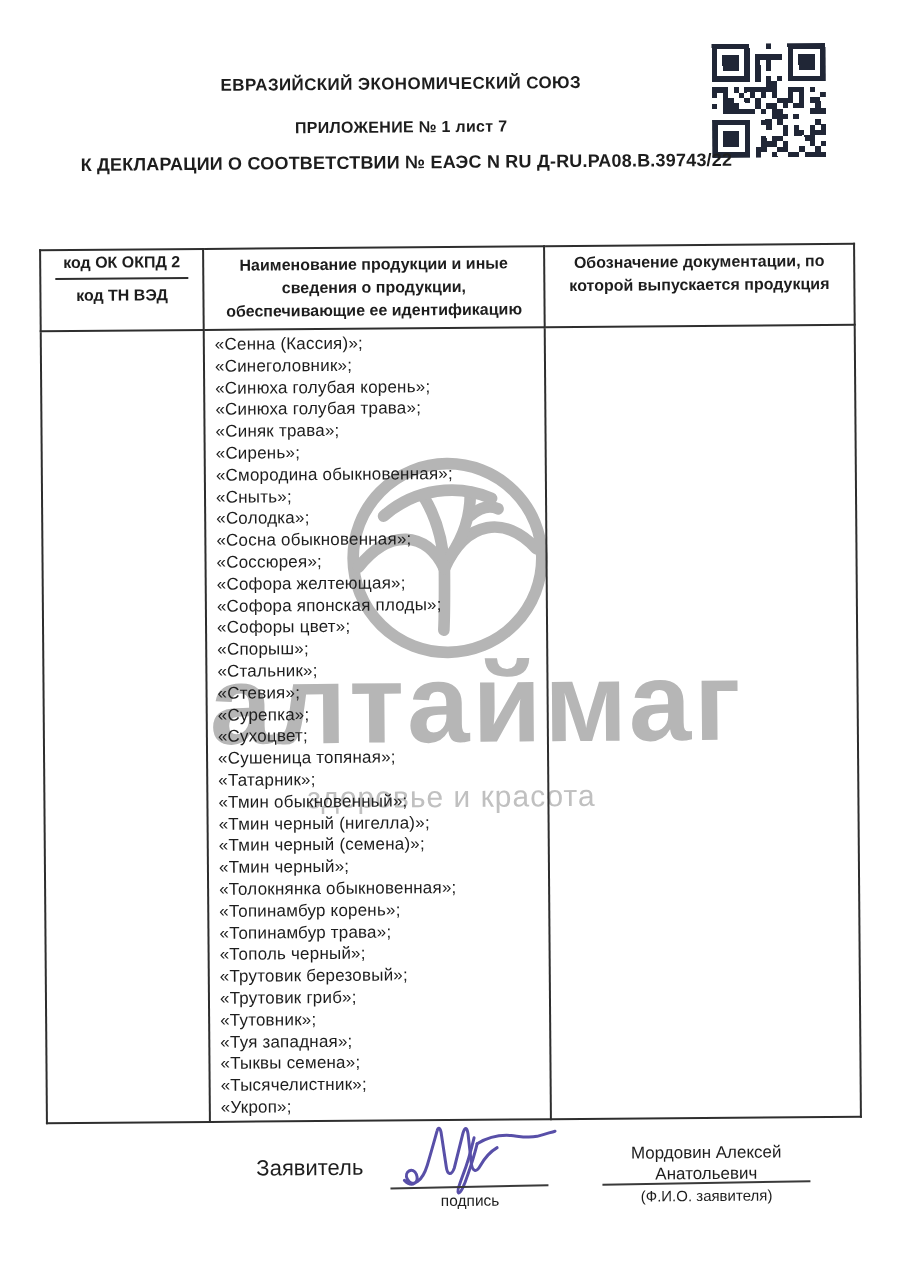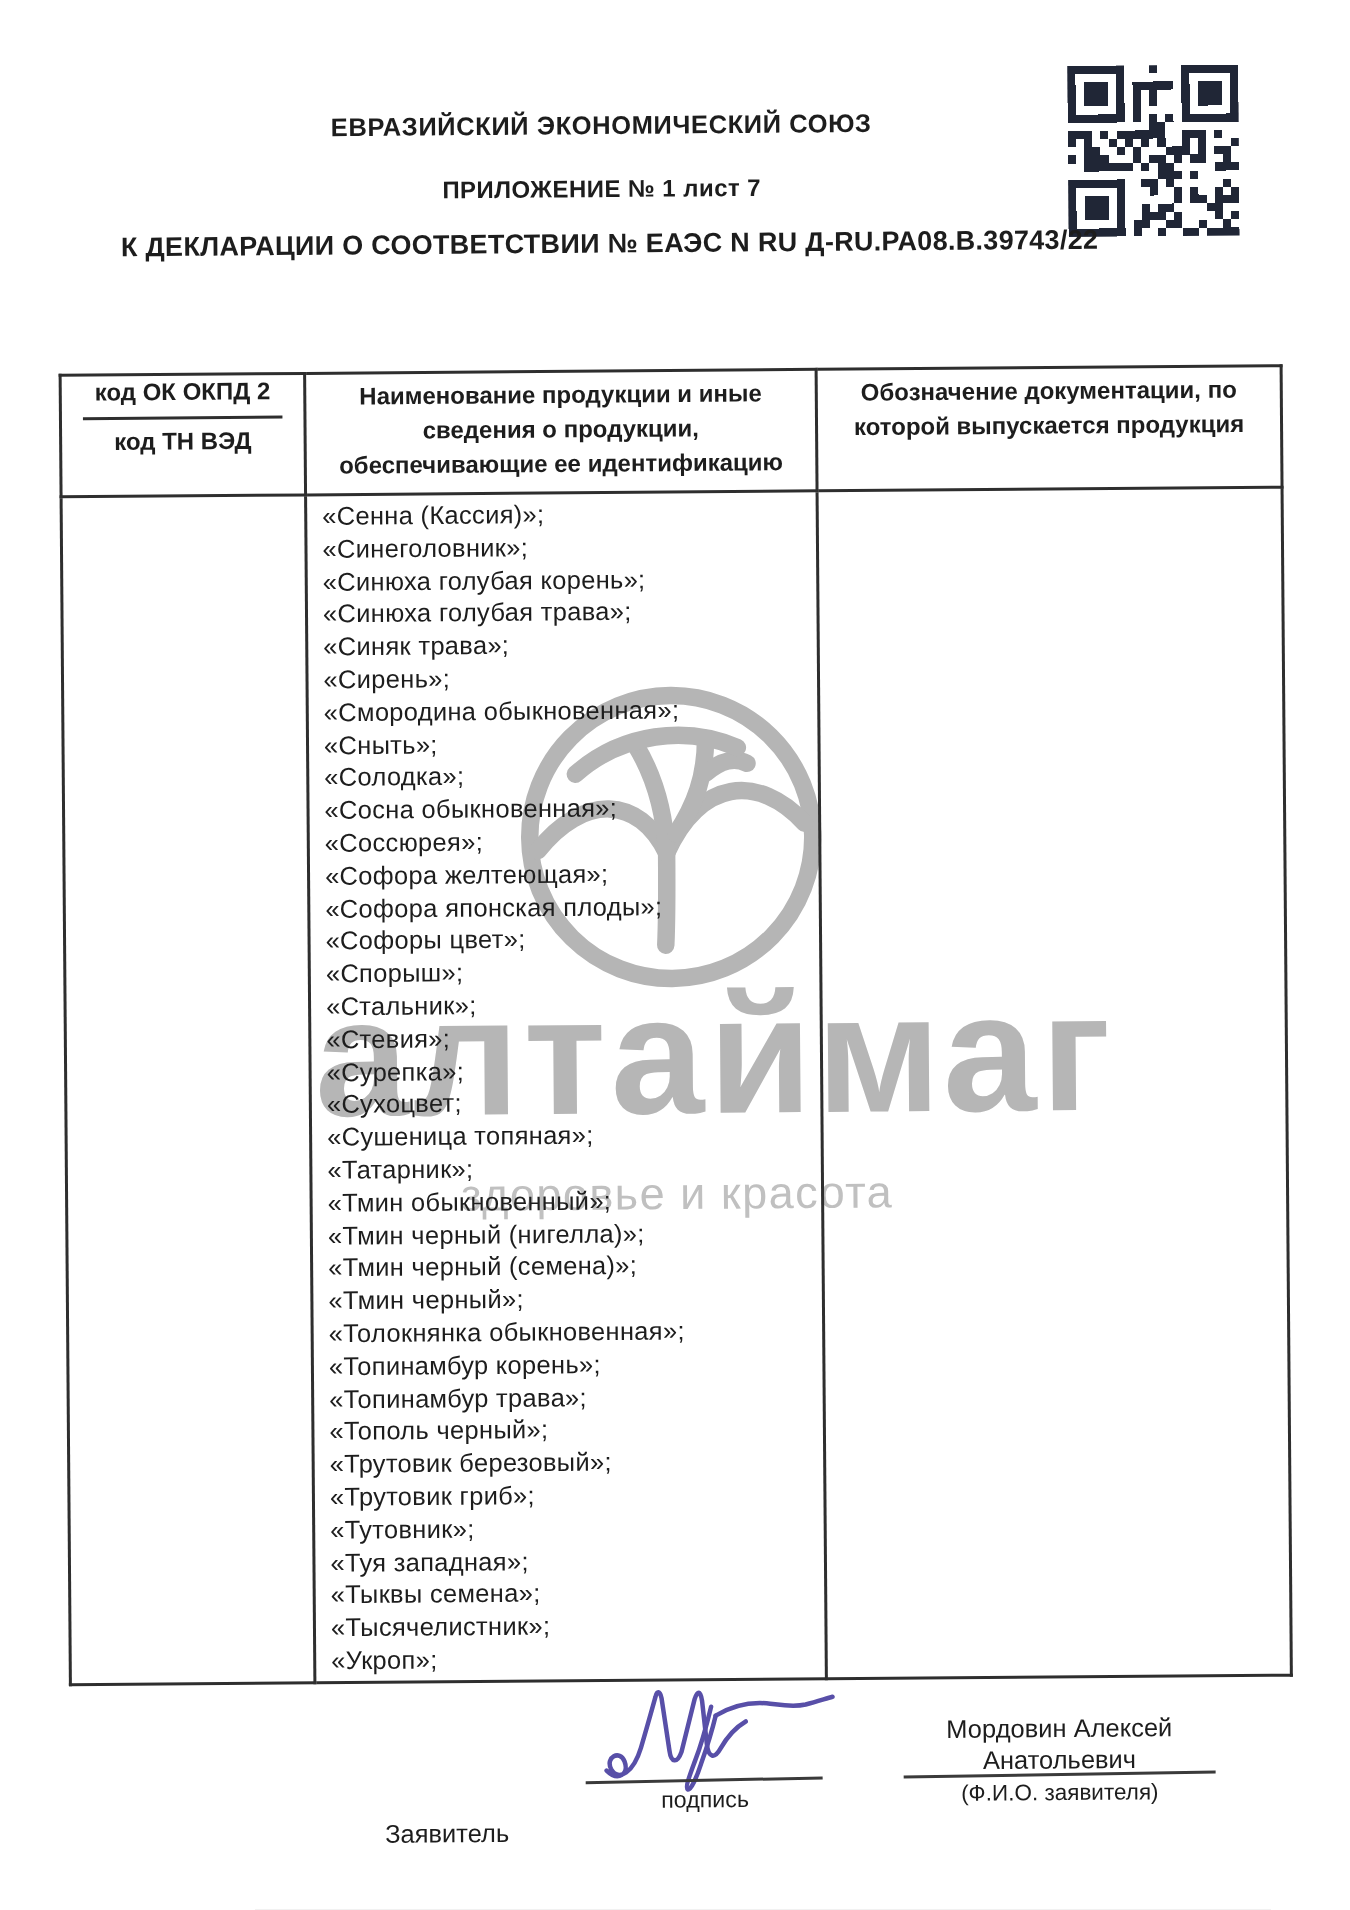--- a/index.html
+++ b/index.html
@@ -34,21 +34,21 @@
   .th{font-weight:bold;font-size:16px;line-height:23px;text-align:center;}
   .th-pad{padding:4px 6px 6px 6px;}
   .code-rule{border-top:2px solid #2e2e2e;margin:4px 14px;}
   .hrow td{height:72px;vertical-align:middle;}
   .body-cell{height:790px;}
   ul.products{list-style:none;margin:0;padding:3px 4px 0 10px;
               font-size:17px;line-height:21.8px;letter-spacing:.2px;}
 
   
   .sig-area{position:absolute;left:0;top:0;width:900px;z-index:2;}
-  .lbl-applicant{position:absolute;left:252px;top:1212px;font-size:17px;}
+  .lbl-applicant{position:absolute;left:252px;top:1154px;font-size:22px;}
   .sig-img{position:absolute;left:392px;top:1116px;width:165px;height:80px;}
   .sig-line{position:absolute;left:386px;top:1186px;width:158px;height:2px;
             background:#3a3a3a;transform:rotate(-0.7deg);}
   .sig-caption{position:absolute;left:398px;top:1192px;width:135px;text-align:center;font-size:15.5px;}
   .fio{position:absolute;left:592px;top:1144px;width:220px;text-align:center;
        font-size:17px;line-height:21px;}
   .fio-line{position:absolute;left:598px;top:1184px;width:208px;height:2px;
             background:#3a3a3a;transform:rotate(-0.5deg);}
   .fio-caption{position:absolute;left:598px;top:1189px;width:208px;text-align:center;font-size:15px;}
 </style>

